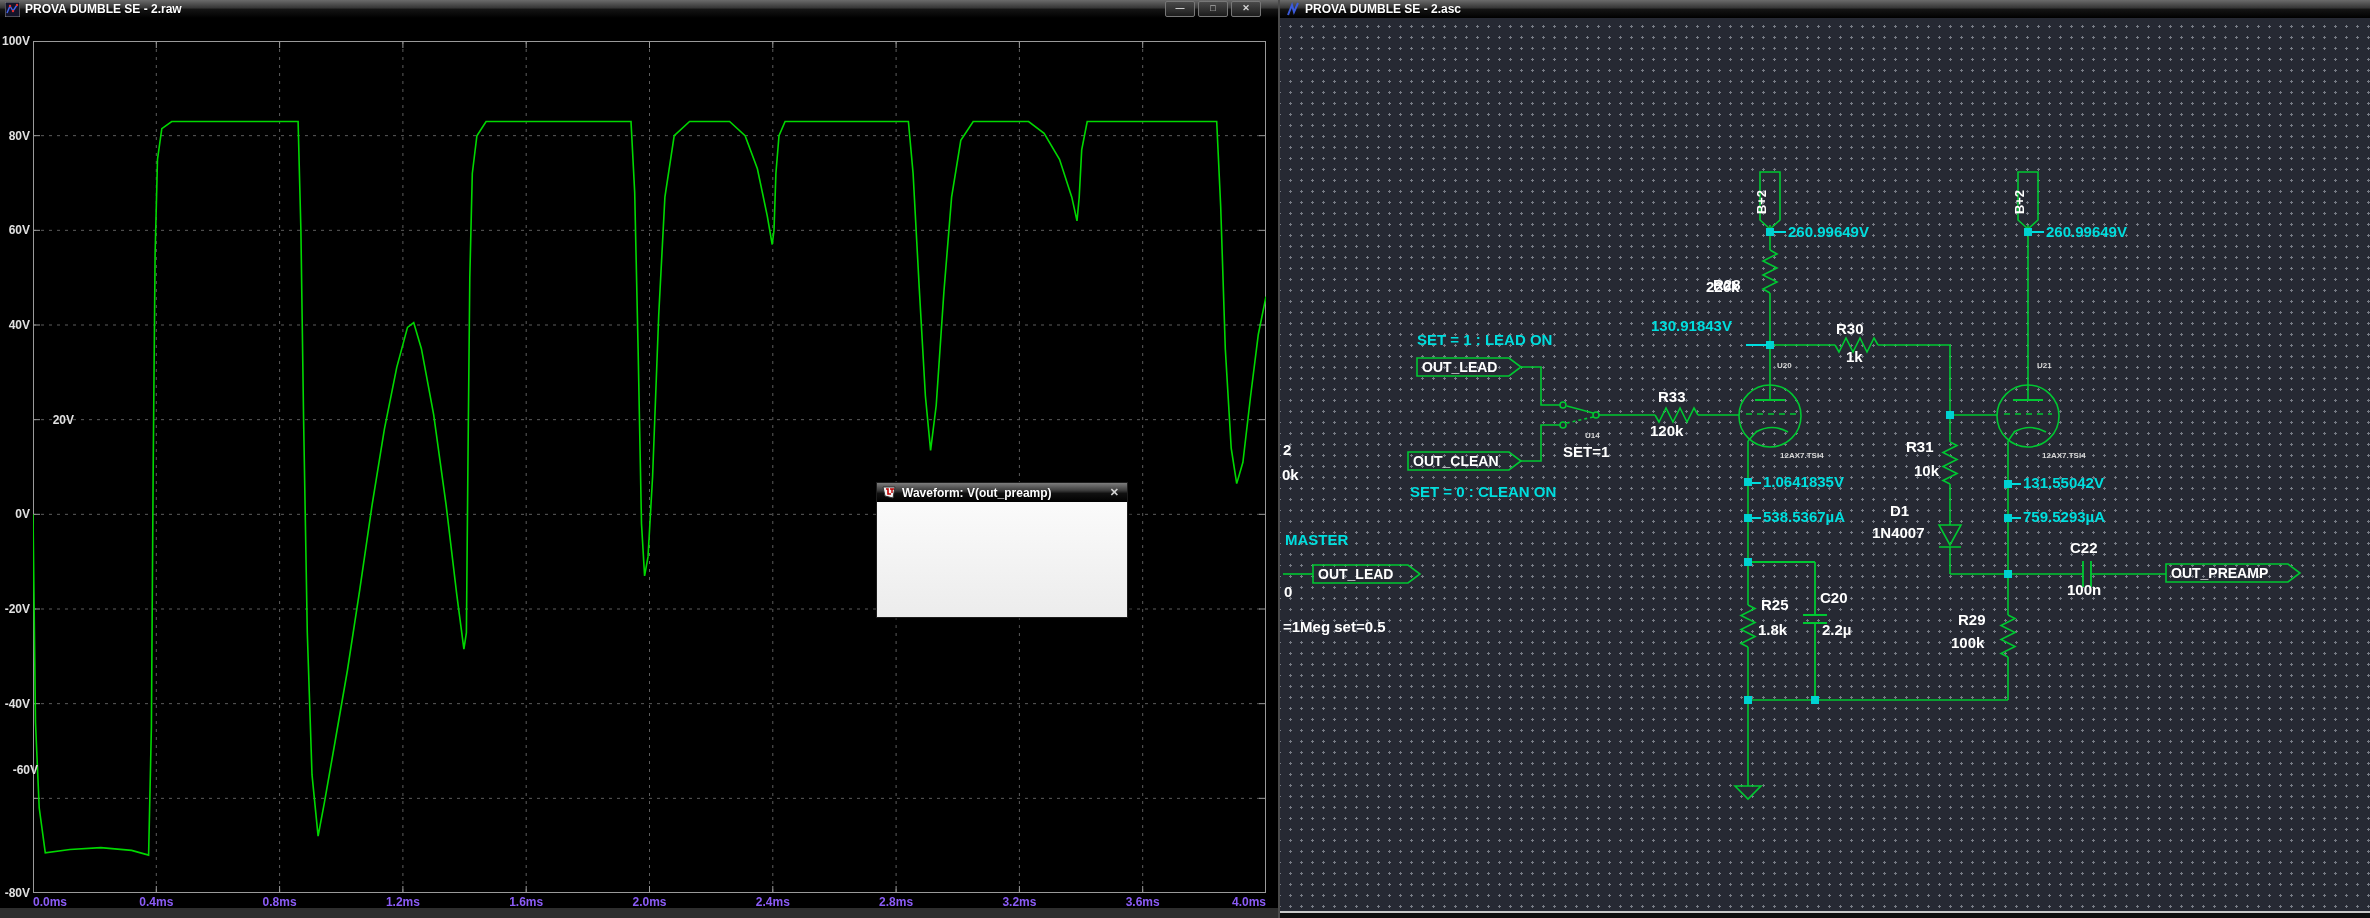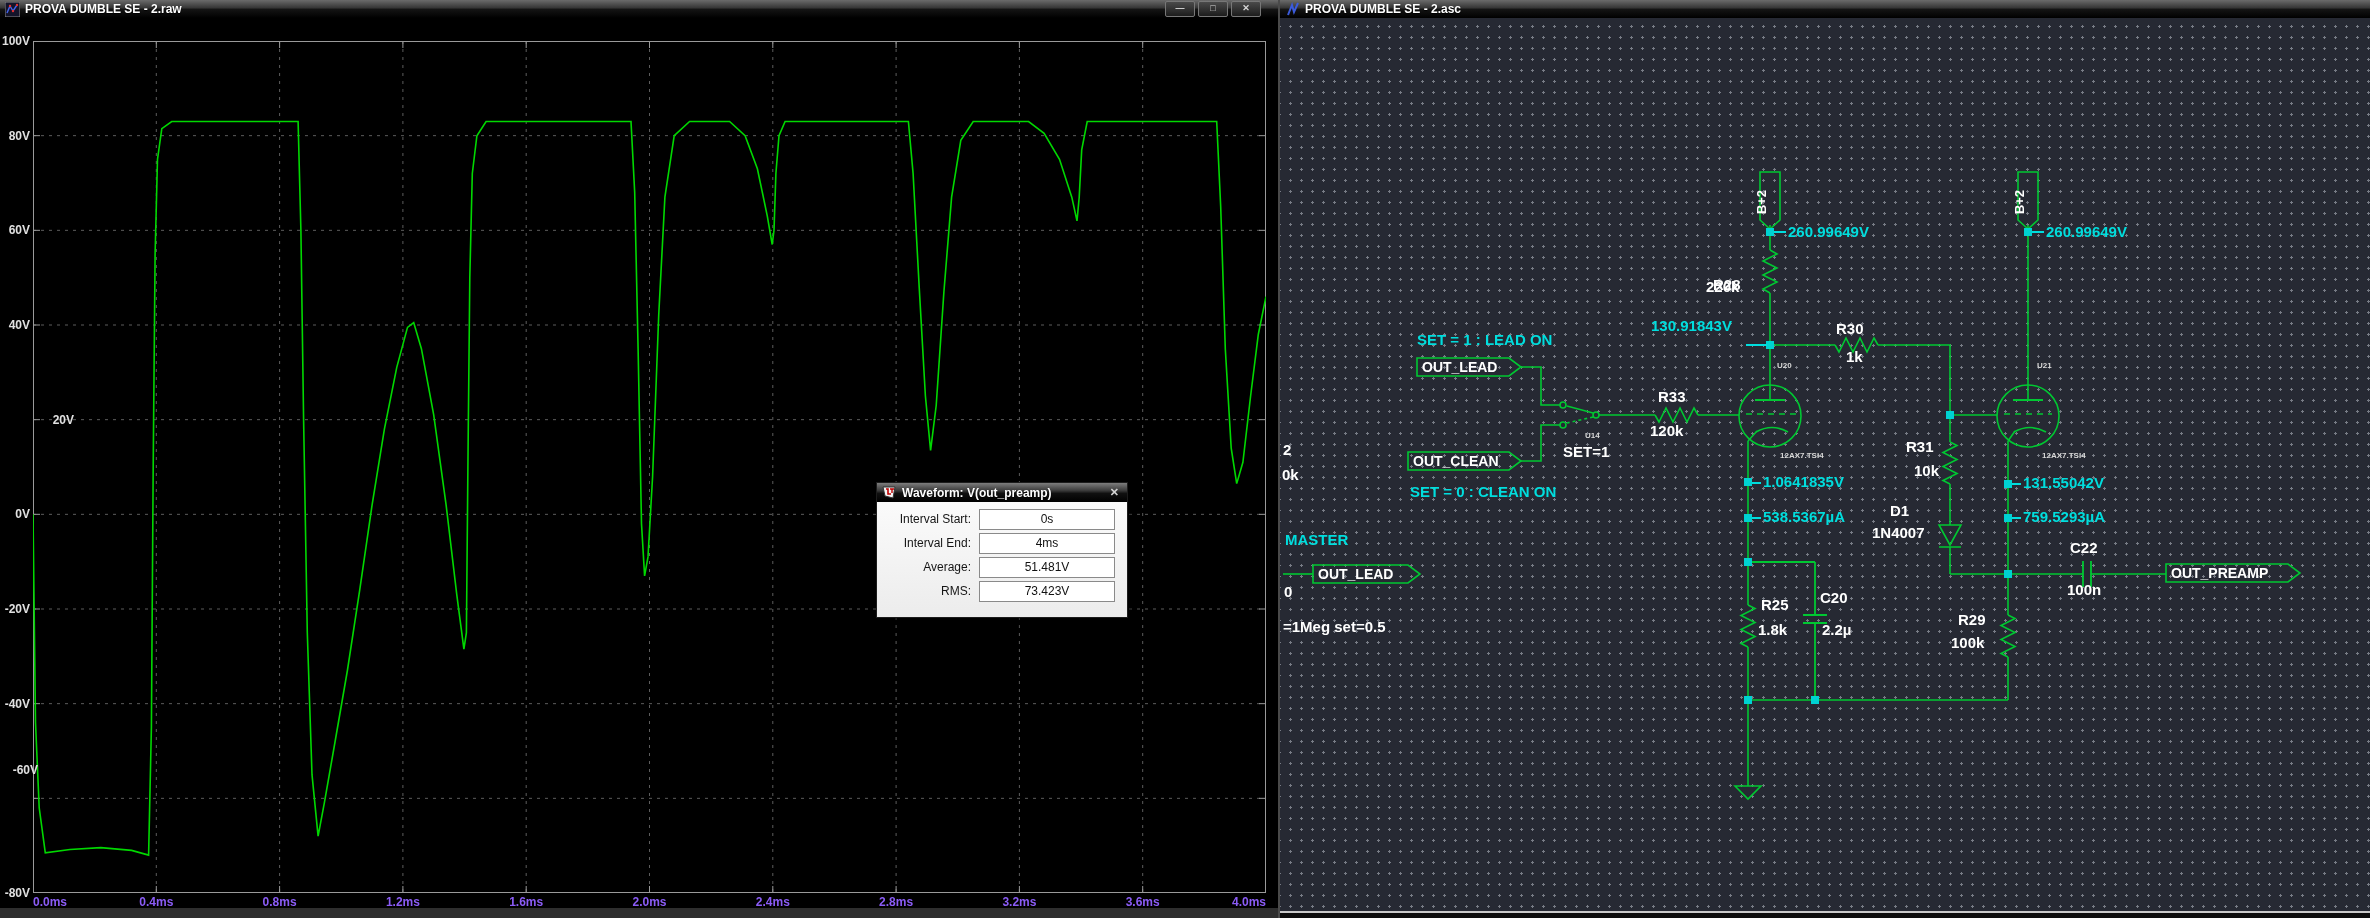--- a/index.html
+++ b/index.html
@@ -171,38 +171,20 @@
     <span class="title-icon">
       <svg width="15" height="15">
           <polygon points="1,2 13,2 11,13 3,11" fill="#f5f5f5" stroke="#333"></polygon>
         <path d="M4 4 L6 4 L6 9 L9 9" stroke="#c00000" stroke-width="1.6" fill="none"></path>
         <path d="M8 4 L12 4 M10 4 L10 8" stroke="#c00000" stroke-width="1.4" fill="none"></path>
         </svg>
     </span>
     <span class="title-text">Waveform: V(out_preamp)</span>
     <span id="dialog-close">✕</span>
   </div>
-  <div id="dialog-rows">
-      <div class="drow">
-        <span class="dlabel">Interval Start:</span>
-        <span class="dbox">0s</span>
-      </div>
-      <div class="drow">
-        <span class="dlabel">Interval End:</span>
-        <span class="dbox">4ms</span>
-      </div>
-      <div class="drow">
-        <span class="dlabel">Average:</span>
-        <span class="dbox">51.481V</span>
-      </div>
-      <div class="drow">
-        <span class="dlabel">RMS:</span>
-        <span class="dbox">73.423V</span>
-      </div>
-    </div>
 </div>
 
 <div id="right-window" class="window">
   <div class="titlebar">
     <span class="title-icon">
       <svg width="15" height="15">
           <polyline points="3,13 7,3 9,10 13,1" fill="none" stroke="#3b5bdb" stroke-width="2"></polyline>
         </svg>
     </span>
     <span class="title-text">PROVA DUMBLE SE - 2.asc</span>

